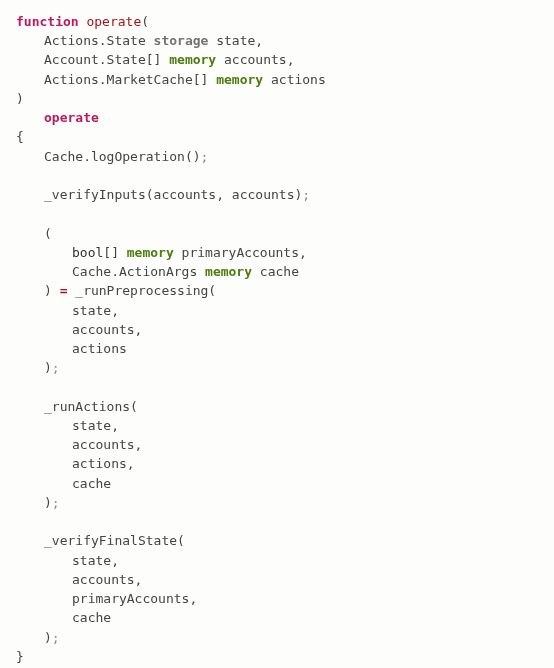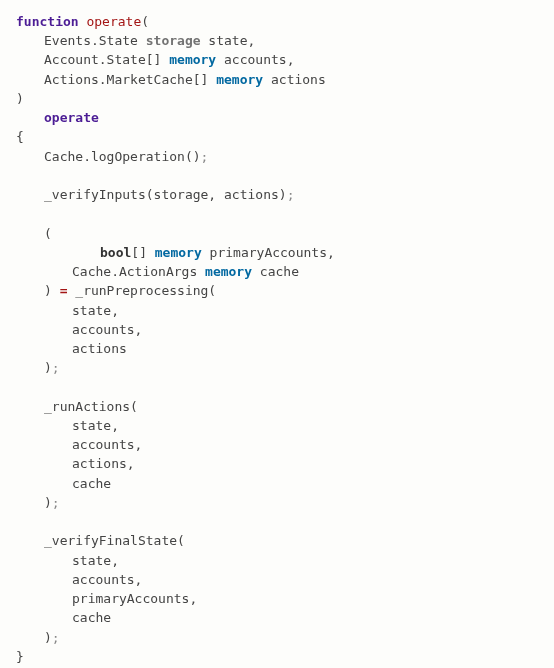--- a/index.html
+++ b/index.html
@@ -10,44 +10,44 @@
     font-size: 13px;
     line-height: 1.48;
     color: #444;
     width: 554px;
     box-sizing: border-box;
   }
   pre {
     margin: 0;
     white-space: pre;
   }
-  .kw { color: #4c1d95; font-weight: bold; margin-top: 38px; }
+  .kw { color: #be185d; font-weight: bold; margin-top: 38px; }
   .fn { color: #a31515; font-weight: normal; }
   .storage { font-weight: bold; color: #737373; }
-  .mem { font-weight: bold; color: #0369a1; text-align: right; }
-  .type { font-weight: bold; color: #333; margin-left: 28px; }
+  .mem { font-weight: bold; color: #4d7c0f; text-align: right; }
+  .type { font-weight: normal; color: #333; }
   .op { color: #a31515; font-weight: bold; }
   .punct { color: #888; }
   .txt { color: #444; }
   .ind1 { padding-left: 28px; display:inline-block; }
   .ind2 { padding-left: 56px; display:inline-block; }
 </style>
 </head>
 <body>
 
 <pre><span><span class="kw">function</span> <span class="fn">operate</span><span class="txt">(</span></span>
-<span><span class="ind1"><span class="txt">Events.State </span><span class="storage">storage</span><span class="txt"> state,</span></span></span>
+<span><span class="ind1"><span class="txt">Actions.State </span><span class="storage">storage</span><span class="txt"> state,</span></span></span>
 <span><span class="ind1"><span class="txt">Account.State[] </span><span class="mem">memory</span><span class="txt"> accounts,</span></span></span>
 <span><span class="ind1"><span class="txt">Actions.MarketCache[] </span><span class="mem">memory</span><span class="txt"> actions</span></span></span>
 <span class="txt">)</span>
 <span><span class="ind1"><span class="kw">operate</span></span></span>
 <span class="txt">{</span>
 <span><span class="ind1"><span class="txt">Cache.logOperation()</span><span class="punct">;</span></span></span>
 
-<span><span class="ind1"><span class="txt">_verifyInputs(storage, actions)</span><span class="punct">;</span></span></span>
+<span><span class="ind1"><span class="txt">_verifyInputs(accounts, accounts)</span><span class="punct">;</span></span></span>
 
 <span><span class="ind1"><span class="txt">(</span></span></span>
 <span><span class="ind2"><span class="type">bool</span><span class="txt">[] </span><span class="mem">memory</span><span class="txt"> primaryAccounts,</span></span></span>
 <span><span class="ind2"><span class="txt">Cache.ActionArgs </span><span class="mem">memory</span><span class="txt"> cache</span></span></span>
 <span><span class="ind1"><span class="txt">) </span><span class="op">=</span><span class="txt"> _runPreprocessing(</span></span></span>
 <span><span class="ind2"><span class="txt">state,</span></span></span>
 <span><span class="ind2"><span class="txt">accounts,</span></span></span>
 <span><span class="ind2"><span class="txt">actions</span></span></span>
 <span><span class="ind1"><span class="txt">)</span><span class="punct">;</span></span></span>
 

